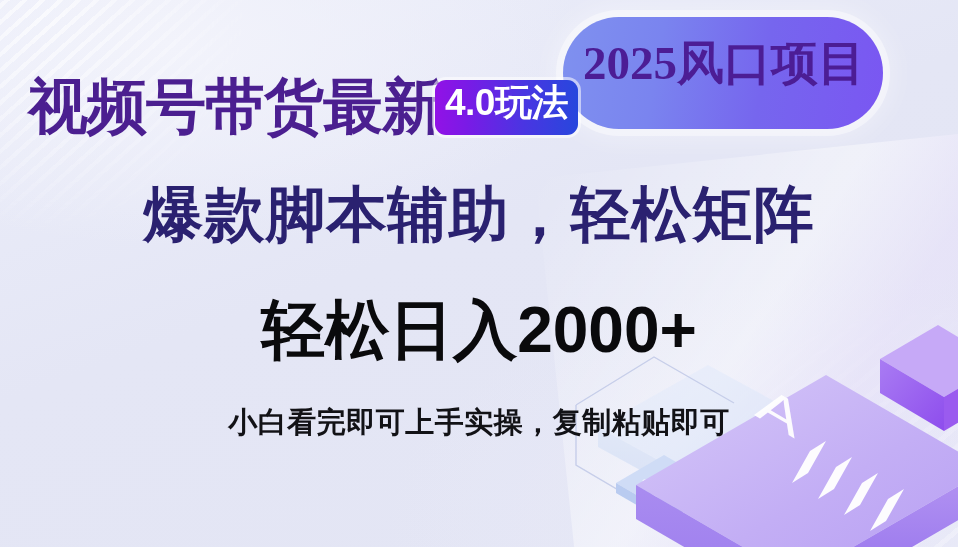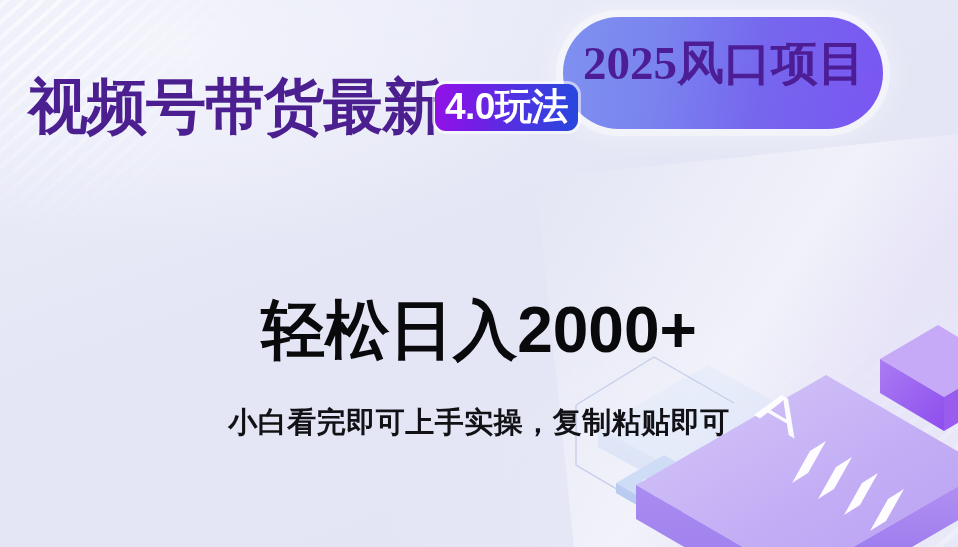--- a/index.html
+++ b/index.html
@@ -102,21 +102,21 @@
     color: #4b1f90;
     letter-spacing: -1px;
     line-height: 1;
     font-family: "Liberation Sans", "DejaVu Sans", sans-serif;
   }
   .badge-40 {
     display: inline-flex;
     align-items: center;
     justify-content: center;
     height: 45px;
-    padding: 0 10px 2px 10px;
+    padding: 0 10px 10px 10px;
     margin-left: -6px;
     border-radius: 11px;
     background: linear-gradient(90deg, #9212e6 0%, #7a1ae6 22%, #4a35e2 62%, #2747dd 100%);
     color: #ffffff;
     font-size: 37px;
     font-weight: 700;
     line-height: 1;
     letter-spacing: -0.5px;
     box-shadow: 0 0 0 3px rgba(255,255,255,0.55);
   }
@@ -282,19 +282,20 @@
   <div class="content">
 
     <div class="pill-2025"></div>
     <div class="pill-2025-text">2025风口项目</div>
 
     <div class="line1">
       <span class="line1-text">视频号带货最新</span>
       <span class="badge-40">4.0玩法</span>
     </div>
 
+    <div class="line2">爆款脚本辅助，轻松矩阵</div>
 
     <div class="line3">轻松日入2000+</div>
 
     <div class="line4">小白看完即可上手实操，复制粘贴即可</div>
 
   </div>
 </div>
 
 </body></html>

